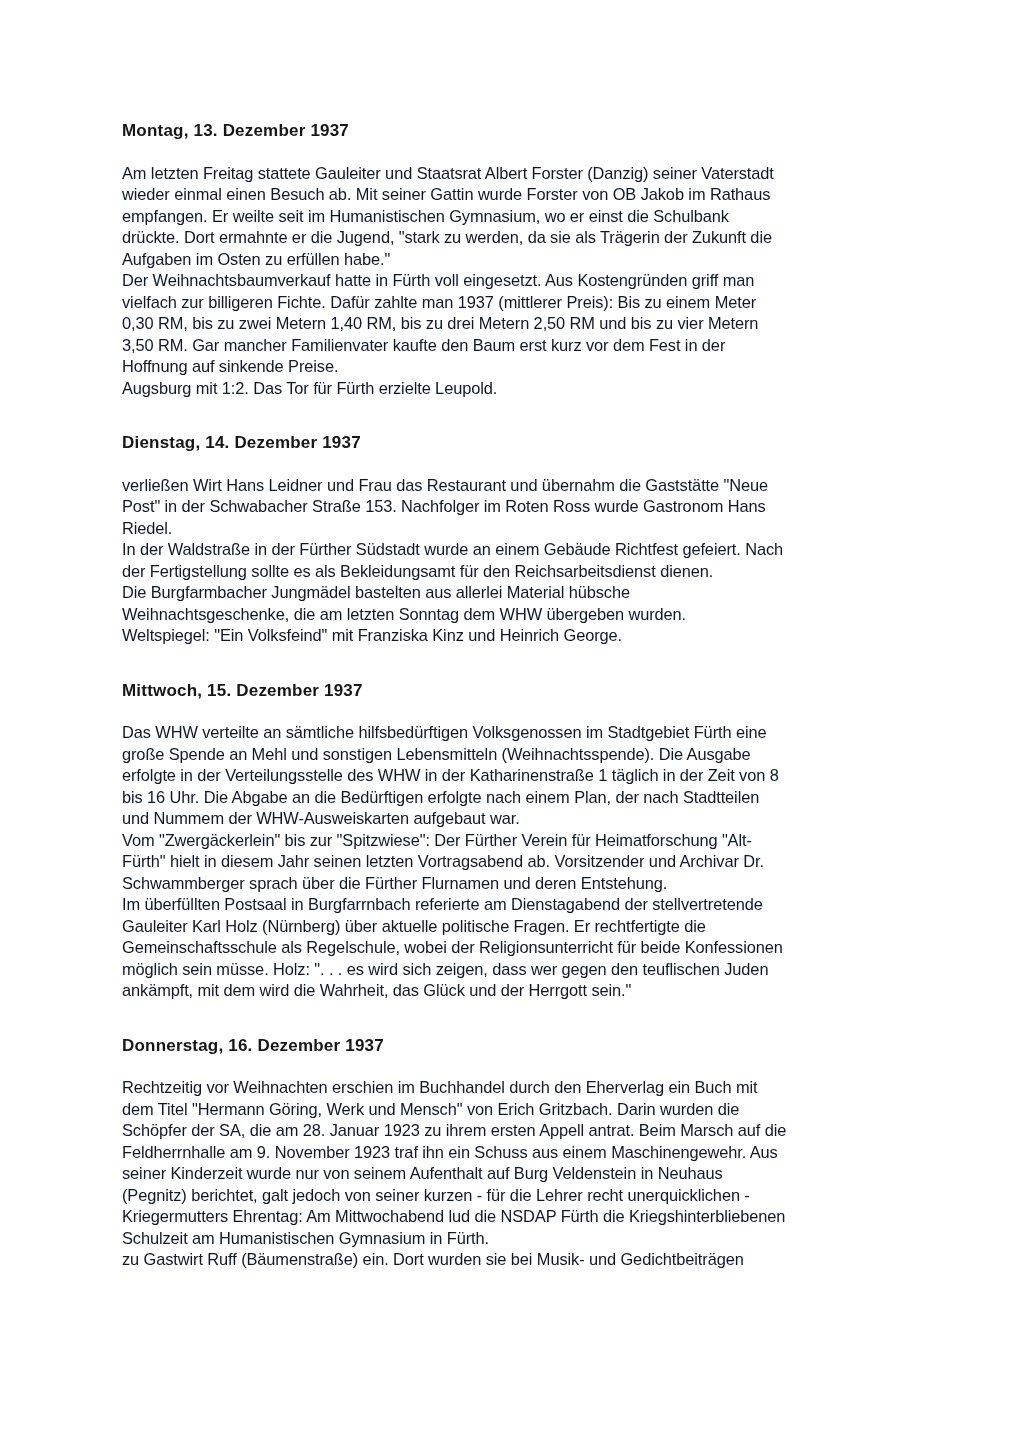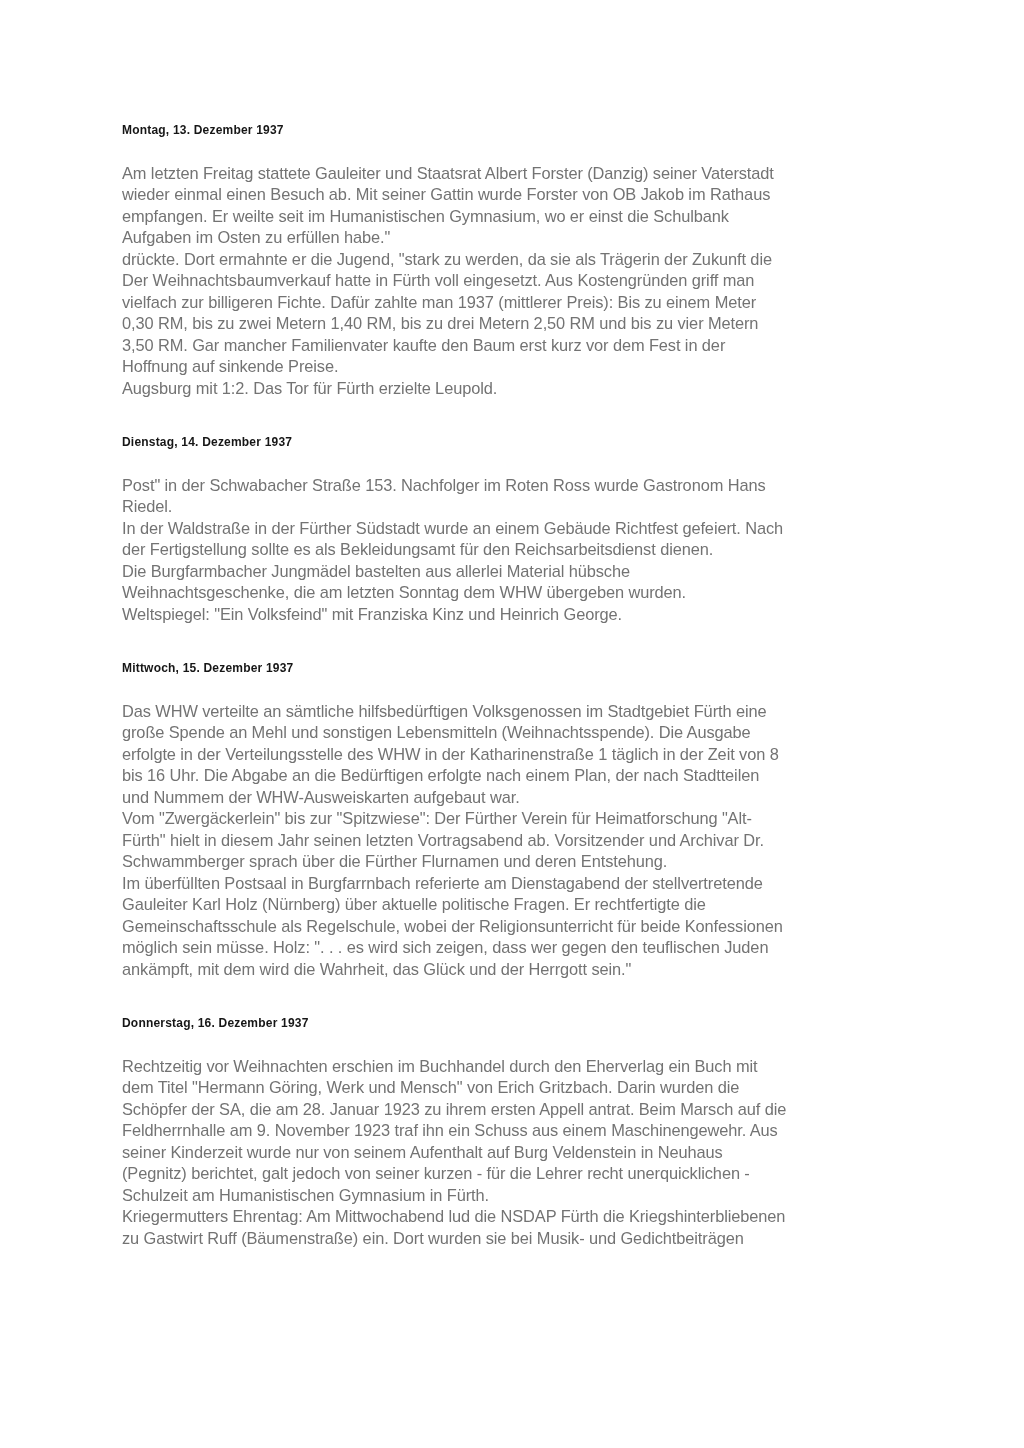--- a/index.html
+++ b/index.html
@@ -15,62 +15,63 @@
     overflow: hidden;
   }
   .page {
     box-sizing: border-box;
     width: 1024px;
     height: 1448px;
     padding: 120px 110px 40px 122px;
     background: #ffffff;
   }
   .chronicle-section .section-heading {
-    font-size: 12px;
+    font-size: 17px;
     font-weight: bold;
     line-height: 21.5px;
     margin: 33px 0 21px 0;
     letter-spacing: 0.2px;
     color: #161616;
   }
   .chronicle-section:first-child .section-heading {
     margin-top: 0;
   }
   .section-body .text-line {
     font-size: 16.4px;
     line-height: 21.5px;
     white-space: nowrap;
     letter-spacing: -0.1px;
-    color: #737373;
+    color: #0f172a;
   }
 </style>
 </head>
 <body>
 
 <main class="page">
   <div id="document-body">
       <section class="chronicle-section">
         <h2 class="section-heading">Montag, 13. Dezember 1937</h2>
         <div class="section-body">
           <div class="text-line">Am letzten Freitag stattete Gauleiter und Staatsrat Albert Forster (Danzig) seiner Vaterstadt</div>
           <div class="text-line">wieder einmal einen Besuch ab. Mit seiner Gattin wurde Forster von OB Jakob im Rathaus</div>
           <div class="text-line">empfangen. Er weilte seit im Humanistischen Gymnasium, wo er einst die Schulbank</div>
+          <div class="text-line">drückte. Dort ermahnte er die Jugend, "stark zu werden, da sie als Trägerin der Zukunft die</div>
           <div class="text-line">Aufgaben im Osten zu erfüllen habe."</div>
-          <div class="text-line">drückte. Dort ermahnte er die Jugend, "stark zu werden, da sie als Trägerin der Zukunft die</div>
           <div class="text-line">Der Weihnachtsbaumverkauf hatte in Fürth voll eingesetzt. Aus Kostengründen griff man</div>
           <div class="text-line">vielfach zur billigeren Fichte. Dafür zahlte man 1937 (mittlerer Preis): Bis zu einem Meter</div>
           <div class="text-line">0,30 RM, bis zu zwei Metern 1,40 RM, bis zu drei Metern 2,50 RM und bis zu vier Metern</div>
           <div class="text-line">3,50 RM. Gar mancher Familienvater kaufte den Baum erst kurz vor dem Fest in der</div>
           <div class="text-line">Hoffnung auf sinkende Preise.</div>
           <div class="text-line">Augsburg mit 1:2. Das Tor für Fürth erzielte Leupold.</div>
         </div>
       </section>
       <section class="chronicle-section">
         <h2 class="section-heading">Dienstag, 14. Dezember 1937</h2>
         <div class="section-body">
+          <div class="text-line">verließen Wirt Hans Leidner und Frau das Restaurant und übernahm die Gaststätte "Neue</div>
           <div class="text-line">Post" in der Schwabacher Straße 153. Nachfolger im Roten Ross wurde Gastronom Hans</div>
           <div class="text-line">Riedel.</div>
           <div class="text-line">In der Waldstraße in der Fürther Südstadt wurde an einem Gebäude Richtfest gefeiert. Nach</div>
           <div class="text-line">der Fertigstellung sollte es als Bekleidungsamt für den Reichsarbeitsdienst dienen.</div>
           <div class="text-line">Die Burgfarmbacher Jungmädel bastelten aus allerlei Material hübsche</div>
           <div class="text-line">Weihnachtsgeschenke, die am letzten Sonntag dem WHW übergeben wurden.</div>
           <div class="text-line">Weltspiegel: "Ein Volksfeind" mit Franziska Kinz und Heinrich George.</div>
         </div>
       </section>
       <section class="chronicle-section">
@@ -93,19 +94,19 @@
       </section>
       <section class="chronicle-section">
         <h2 class="section-heading">Donnerstag, 16. Dezember 1937</h2>
         <div class="section-body">
           <div class="text-line">Rechtzeitig vor Weihnachten erschien im Buchhandel durch den Eherverlag ein Buch mit</div>
           <div class="text-line">dem Titel "Hermann Göring, Werk und Mensch" von Erich Gritzbach. Darin wurden die</div>
           <div class="text-line">Schöpfer der SA, die am 28. Januar 1923 zu ihrem ersten Appell antrat. Beim Marsch auf die</div>
           <div class="text-line">Feldherrnhalle am 9. November 1923 traf ihn ein Schuss aus einem Maschinengewehr. Aus</div>
           <div class="text-line">seiner Kinderzeit wurde nur von seinem Aufenthalt auf Burg Veldenstein in Neuhaus</div>
           <div class="text-line">(Pegnitz) berichtet, galt jedoch von seiner kurzen - für die Lehrer recht unerquicklichen -</div>
+          <div class="text-line">Kriegermutters Ehrentag: Am Mittwochabend lud die NSDAP Fürth die Kriegshinterbliebenen</div>
           <div class="text-line">Schulzeit am Humanistischen Gymnasium in Fürth.</div>
-          <div class="text-line">Kriegermutters Ehrentag: Am Mittwochabend lud die NSDAP Fürth die Kriegshinterbliebenen</div>
           <div class="text-line">zu Gastwirt Ruff (Bäumenstraße) ein. Dort wurden sie bei Musik- und Gedichtbeiträgen</div>
         </div>
       </section>
     </div>
 </main>
 
 </body></html>

